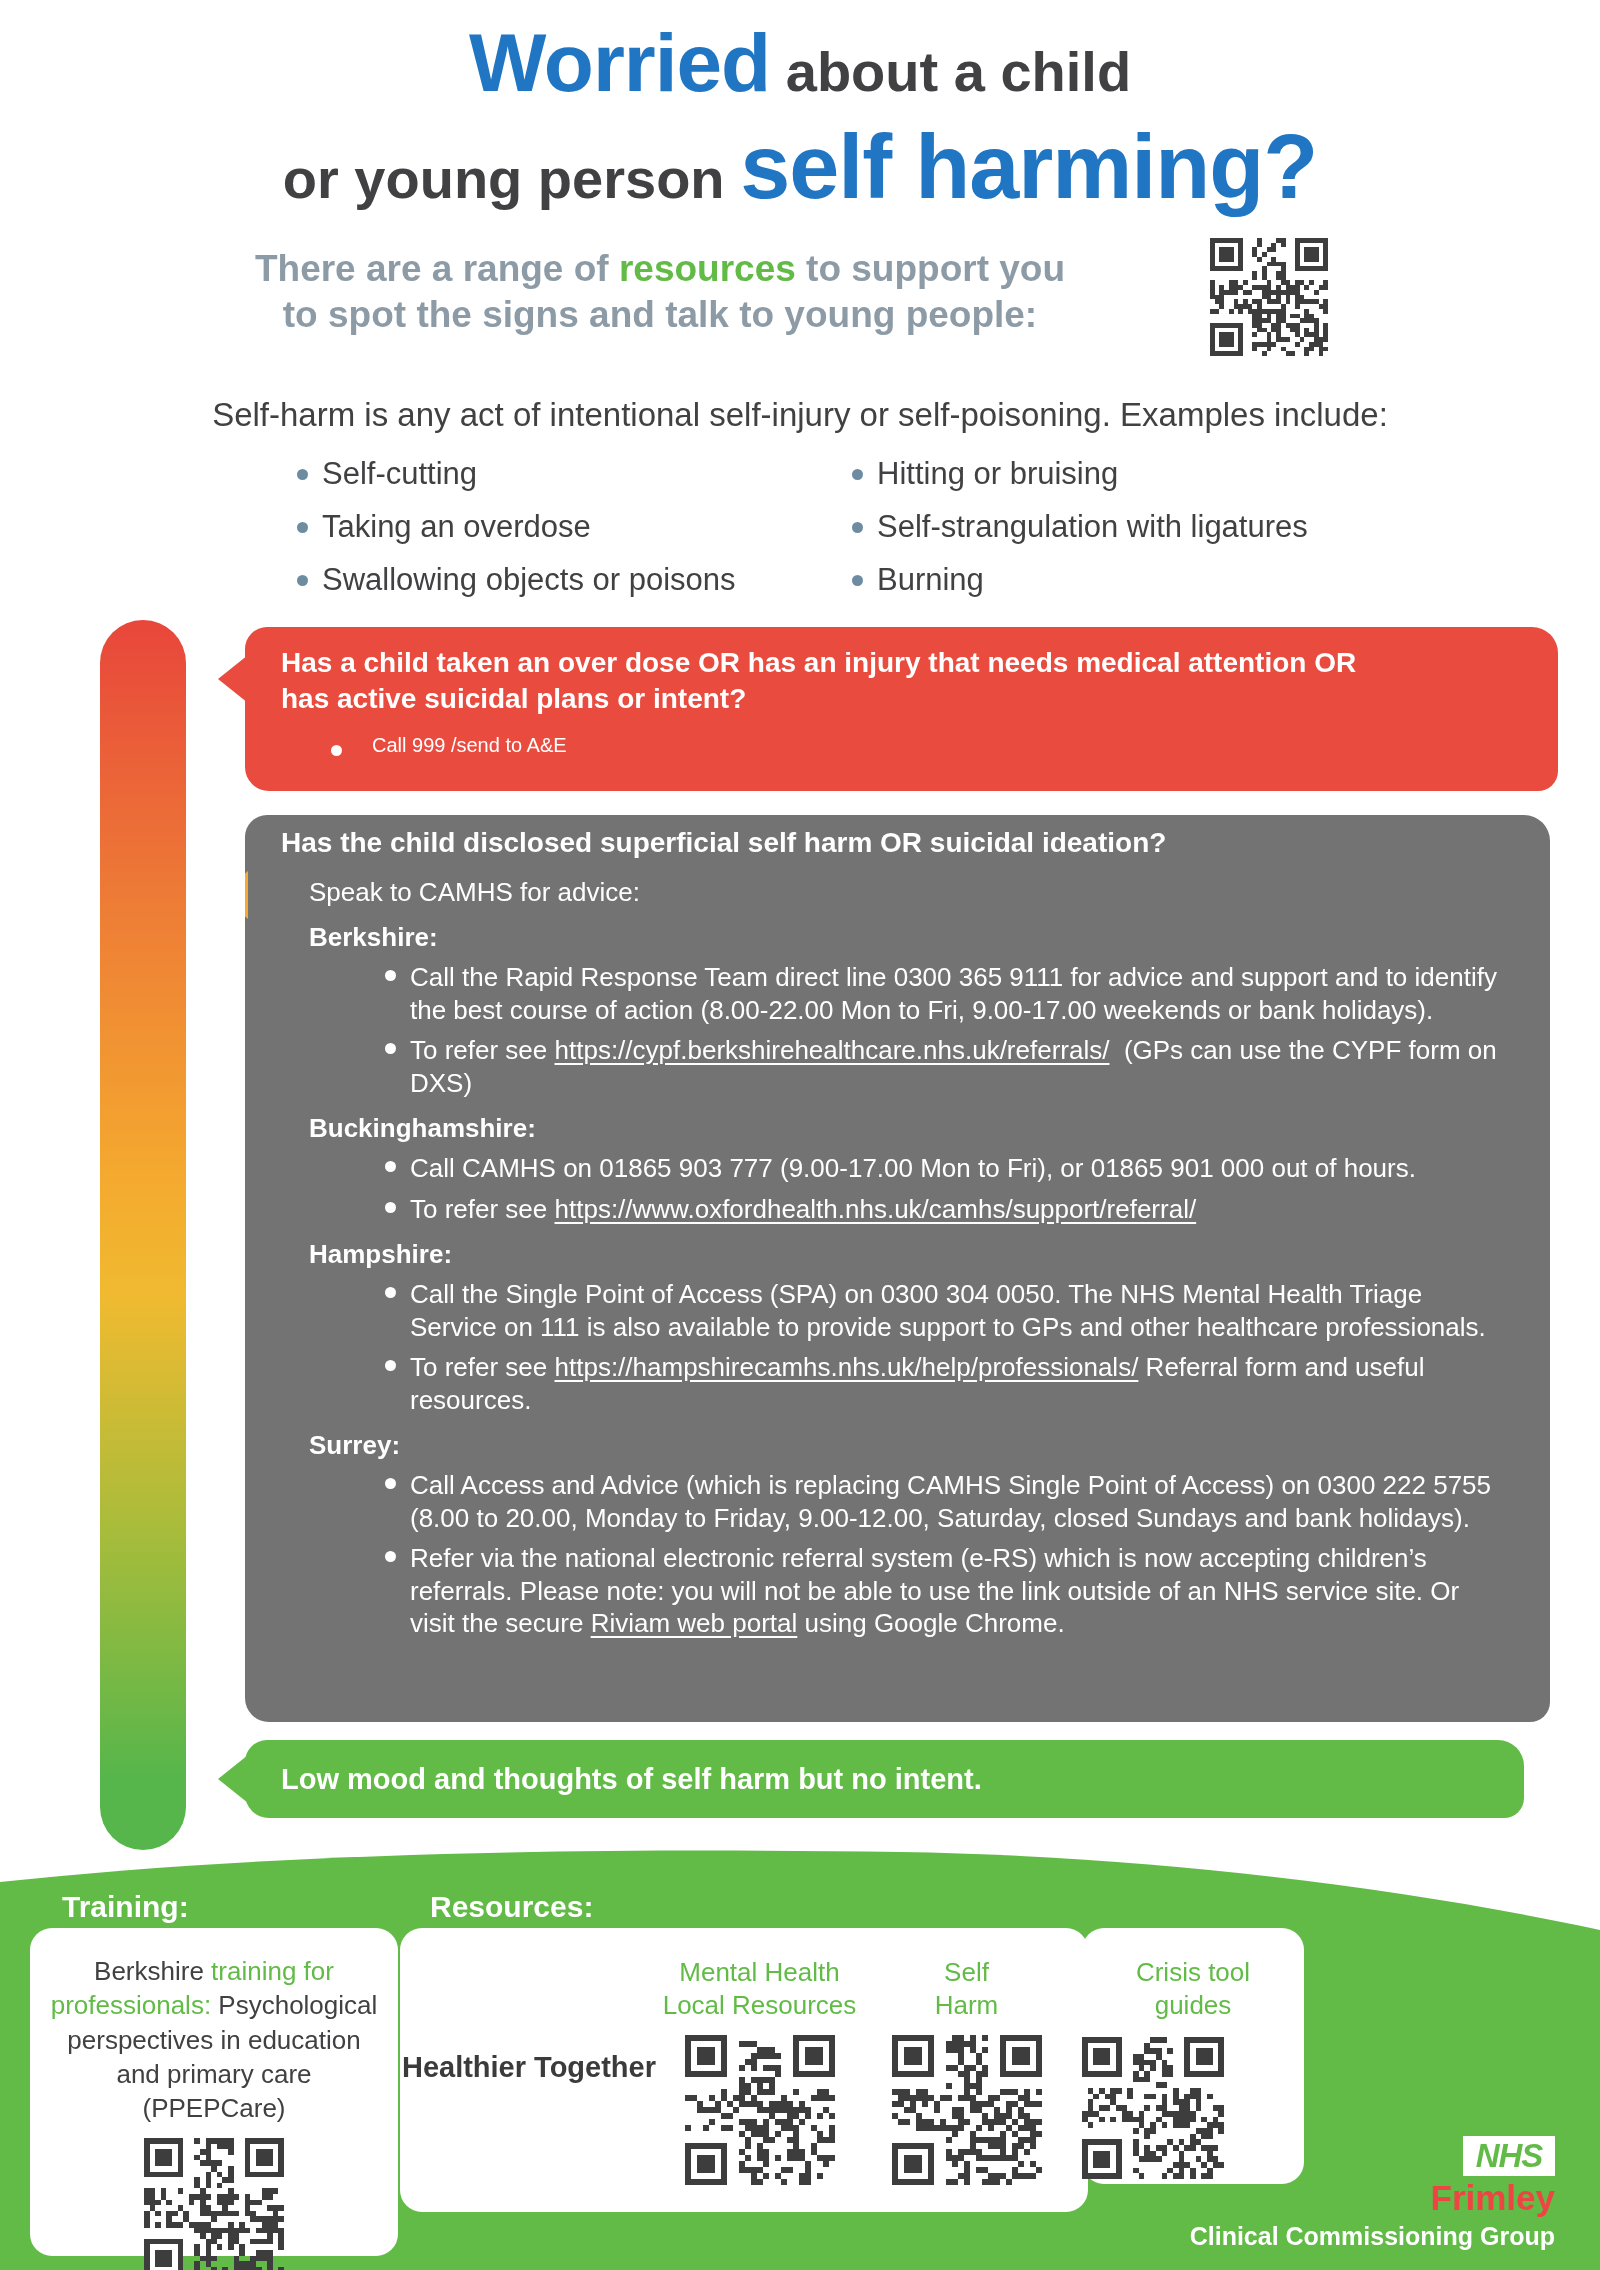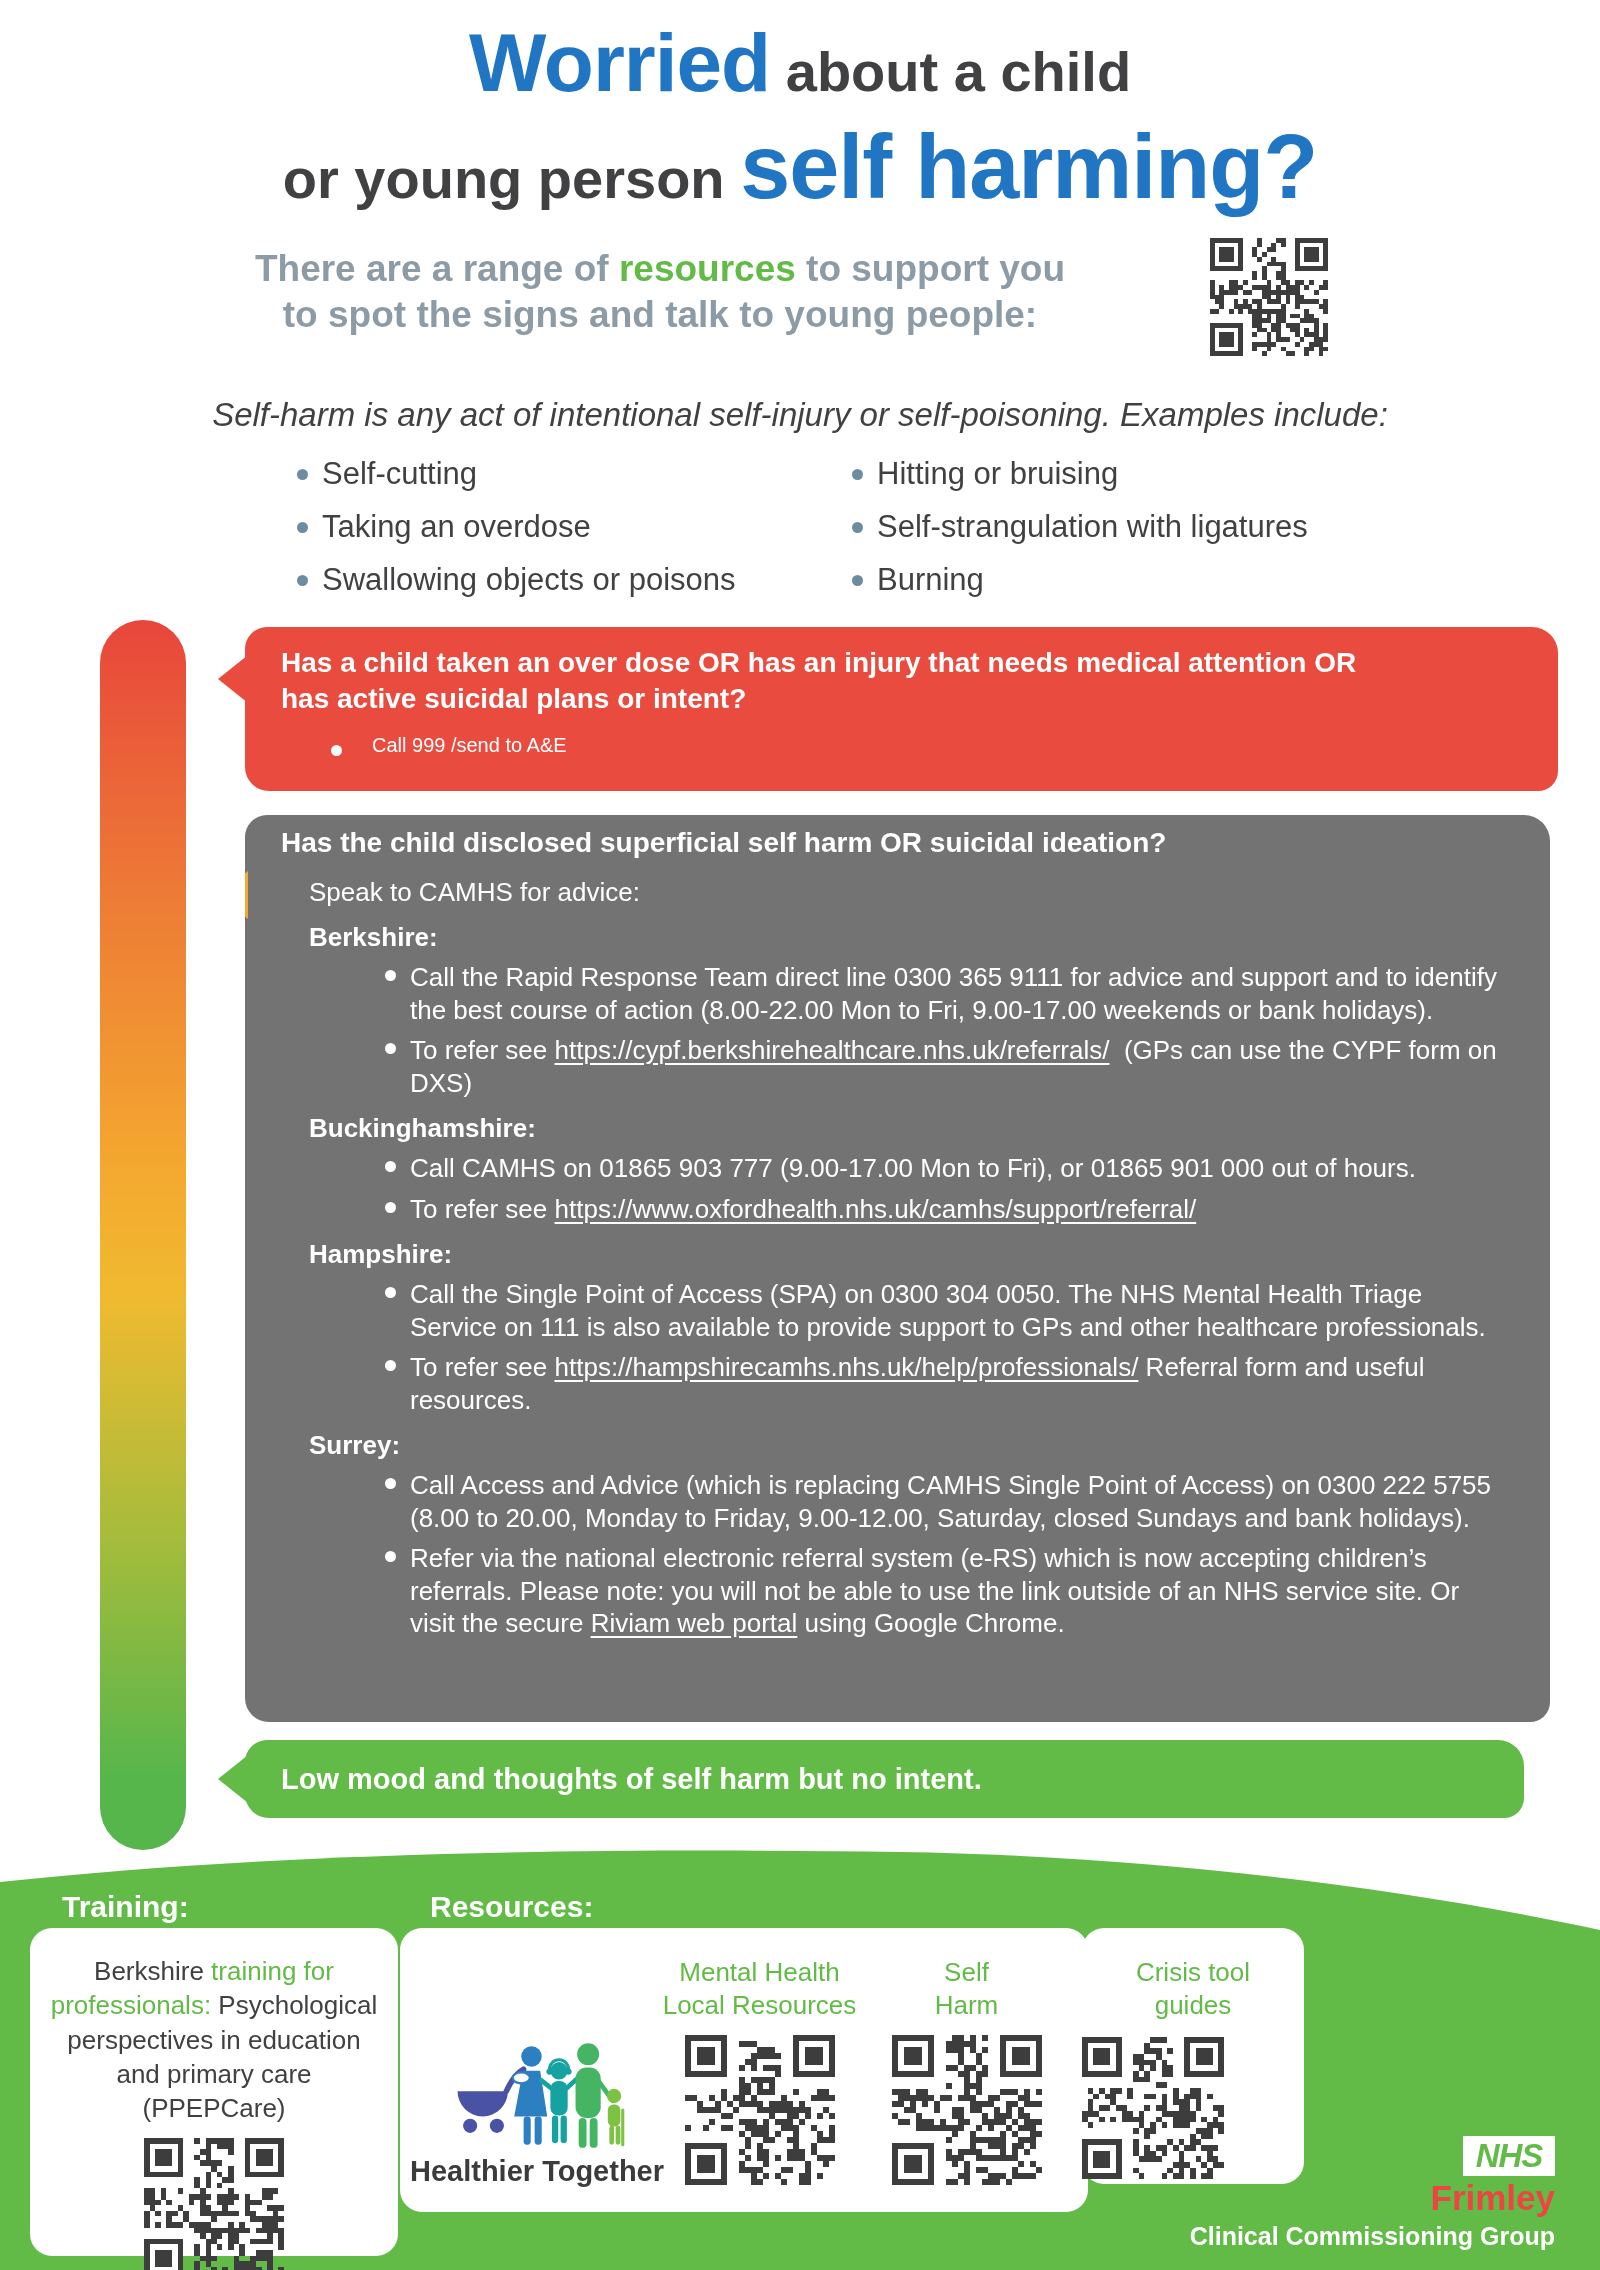--- a/index.html
+++ b/index.html
@@ -14,21 +14,21 @@
   .title-line2 .big{font-size:90px;}
 
   .subtitle{position:absolute;left:95px;top:246px;width:1130px;text-align:center;
             color:#8C9BA6;font-size:37px;font-weight:bold;line-height:1.25;}
   .subtitle .green{color:#62BB46;}
 
   .qr{display:block;}
   .qr-top{position:absolute;left:1210px;top:238px;width:118px;height:118px;}
 
   .intro{position:absolute;left:0;top:396px;width:100%;text-align:center;
-         font-size:33px;color:#414042;font-style:italic;}
+         font-size:33px;color:#414042;}
 
   .examples{position:absolute;top:452px;left:0;width:100%;font-size:31px;color:#414042;}
   .ex-item{position:absolute;display:flex;align-items:center;gap:14px;height:44px;}
   .ex-dot{width:11px;height:11px;border-radius:50%;background:#6D8CA1;flex:0 0 auto;}
 
   
   .flow{position:absolute;left:0;top:615px;width:1600px;height:1240px;}
   .bar{position:absolute;left:100px;top:5px;width:86px;height:1230px;border-radius:44px;
        background:linear-gradient(180deg,#E8463B 0%,#ED7A36 22%,#F4A92F 45%,#F0BA30 55%,#A8BC3B 74%,#57B64B 94%);}
   .bubble{position:absolute;left:245px;width:1243px;color:#fff;border-radius:22px 26px 20px 24px;}
@@ -61,21 +61,21 @@
   .lbl-training{left:62px;top:1890px;}
   .lbl-resources{left:430px;top:1890px;}
 
   .card{position:absolute;background:#fff;border-radius:22px;}
   .card-training{left:30px;top:1928px;width:332px;height:302px;padding:26px 18px 0;text-align:center;}
   .training-text{font-size:26px;line-height:1.32;color:#414042;}
   .training-text .green{color:#62BB46;}
   .card-training .qr{width:140px;height:140px;margin:12px auto 0;}
 
   .card-resources{left:400px;top:1928px;width:652px;height:256px;display:flex;padding:14px 18px;}
-  .ht{width:238px;display:flex;flex-direction:column;align-items:center;justify-content:flex-end;padding-bottom:10px;}
+  .ht{width:238px;display:flex;flex-direction:row;align-items:center;justify-content:flex-end;padding-bottom:10px;}
   .ht-name{font-size:29px;font-weight:bold;color:#3B3B3B;margin-top:4px;white-space:nowrap;}
   .res-col{flex:1;display:flex;flex-direction:column;align-items:center;}
   .res-label{color:#62BB46;font-size:26px;line-height:1.25;text-align:center;white-space:pre-line;margin-top:14px;}
   .res-col .qr{width:150px;height:150px;margin-top:14px;}
 
   .card-crisis{left:1082px;top:1928px;width:222px;height:256px;display:flex;flex-direction:column;}
   .card-crisis .res-label{margin-top:28px;}
   .card-crisis .qr{width:142px;height:142px;margin-top:16px;}
 
   .nhs-box{position:absolute;left:1463px;top:2136px;width:92px;height:40px;background:#fff;

